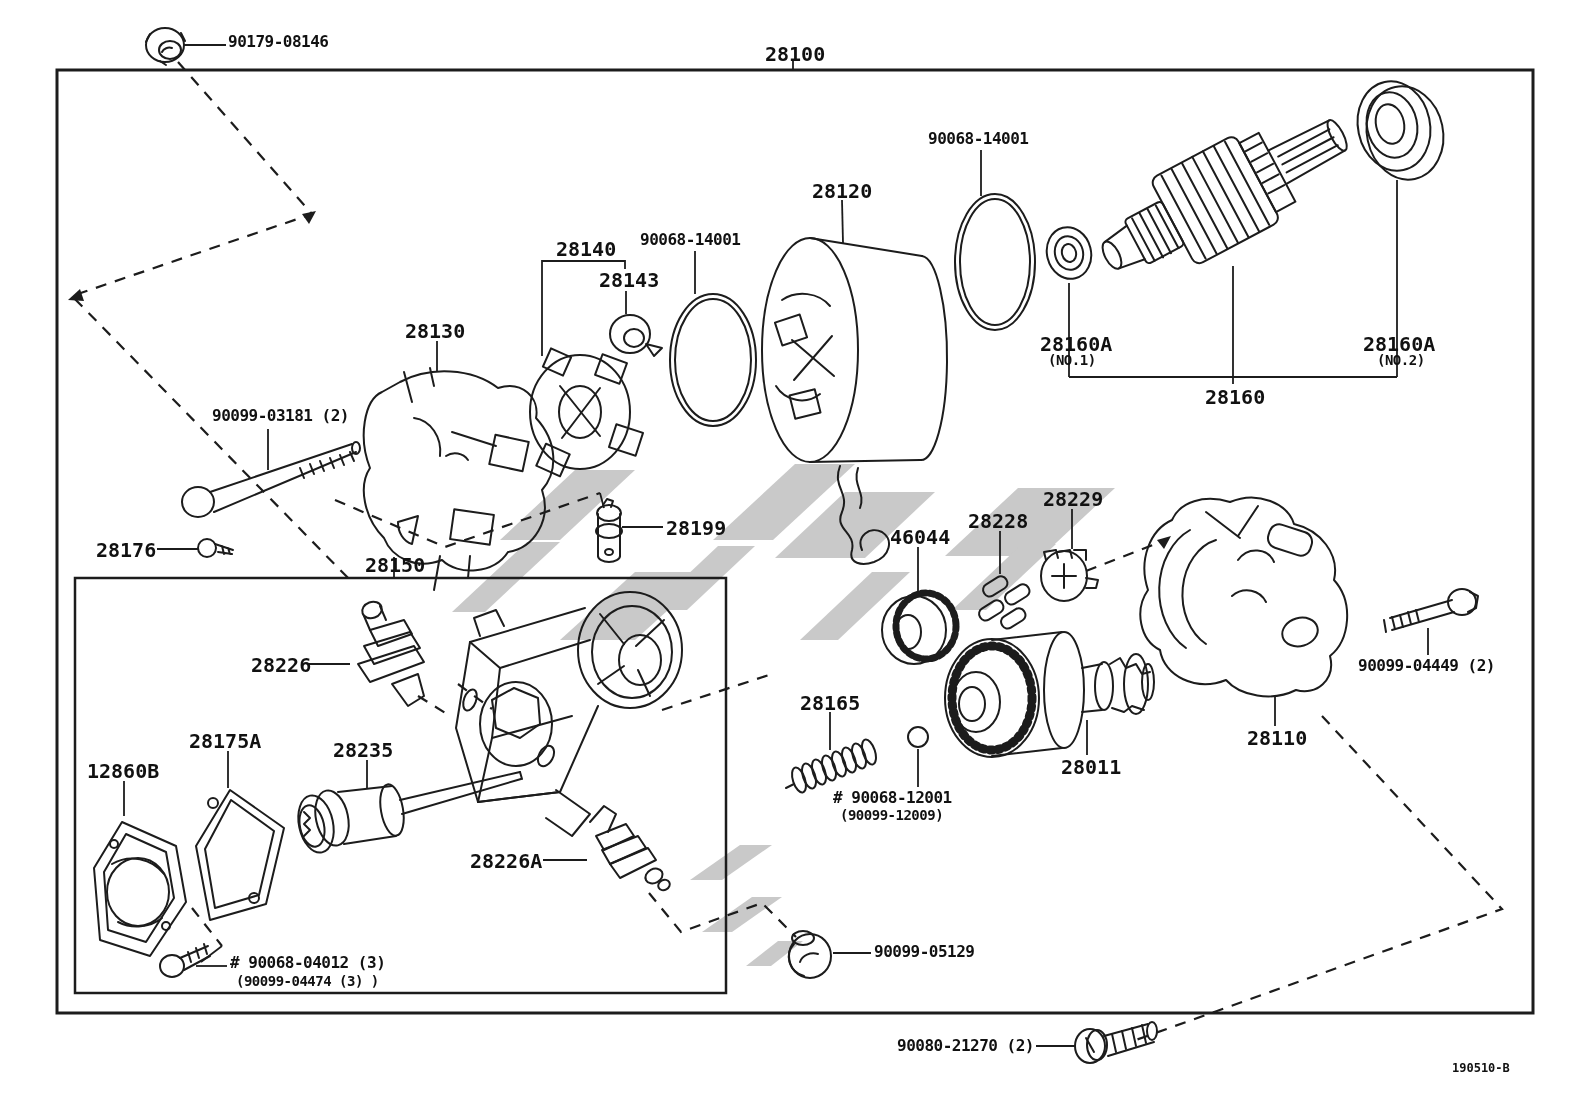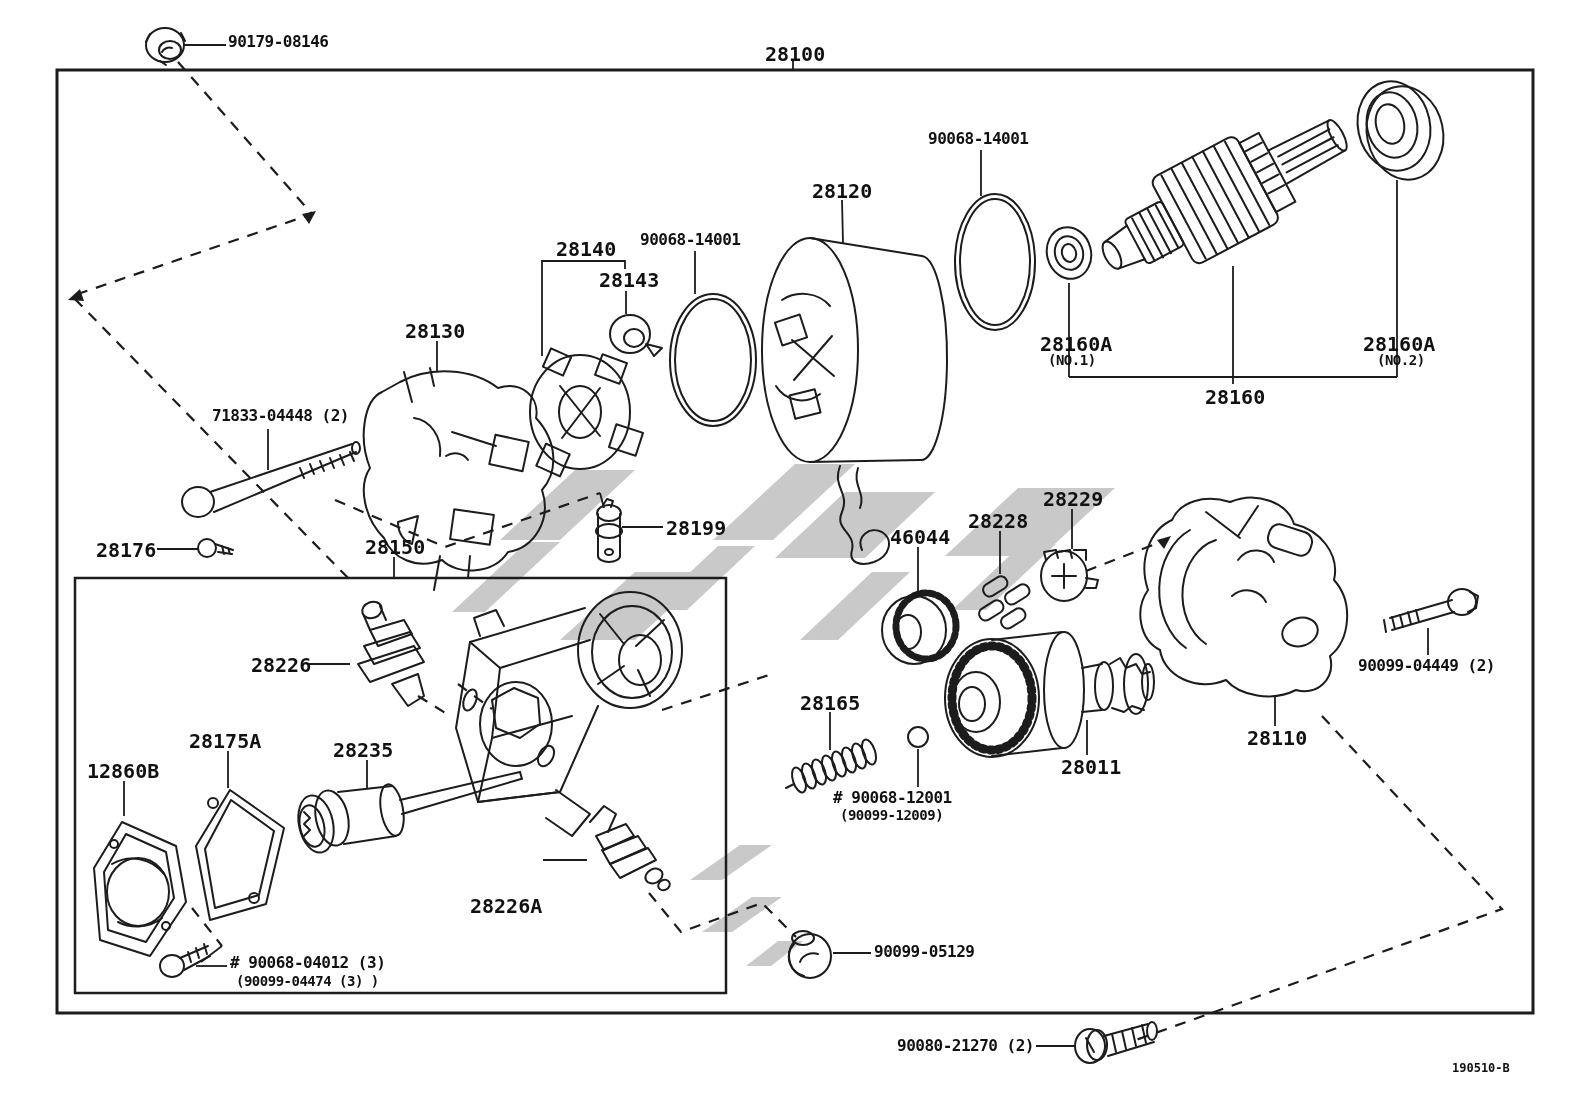--- a/index.html
+++ b/index.html
@@ -350,29 +350,29 @@
 </svg>
 
 <div class="lbl code" style="left:228px;top:34px">90179-08146</div>
 <div class="lbl num" style="left:765px;top:44px">28100</div>
 <div class="lbl code" style="left:928px;top:131px">90068-14001</div>
 <div class="lbl num" style="left:812px;top:181px">28120</div>
 <div class="lbl num" style="left:556px;top:239px">28140</div>
 <div class="lbl code" style="left:640px;top:232px">90068-14001</div>
 <div class="lbl num" style="left:599px;top:270px">28143</div>
 <div class="lbl num" style="left:405px;top:321px">28130</div>
-<div class="lbl code" style="left:212px;top:408px">71833-04448 (2)</div>
+<div class="lbl code" style="left:212px;top:408px">90099-03181 (2)</div>
 <div class="lbl num" style="left:96px;top:540px">28176</div>
-<div class="lbl num" style="left:365px;top:537px">28150</div>
+<div class="lbl num" style="left:365px;top:555px">28150</div>
 <div class="lbl num" style="left:666px;top:518px">28199</div>
 <div class="lbl num" style="left:251px;top:655px">28226</div>
 <div class="lbl num" style="left:189px;top:731px">28175A</div>
 <div class="lbl num" style="left:87px;top:761px">12860B</div>
 <div class="lbl num" style="left:333px;top:740px">28235</div>
-<div class="lbl num" style="left:470px;top:896px">28226A</div>
+<div class="lbl num" style="left:470px;top:851px">28226A</div>
 <div class="lbl code" style="left:230px;top:955px"># 90068-04012 (3)</div>
 <div class="lbl tiny" style="left:236px;top:974px">(90099-04474 (3) )</div>
 <div class="lbl code" style="left:874px;top:944px">90099-05129</div>
 <div class="lbl code" style="left:833px;top:790px"># 90068-12001</div>
 <div class="lbl tiny" style="left:840px;top:808px">(90099-12009)</div>
 <div class="lbl num" style="left:800px;top:693px">28165</div>
 <div class="lbl num" style="left:890px;top:527px">46044</div>
 <div class="lbl num" style="left:968px;top:511px">28228</div>
 <div class="lbl num" style="left:1043px;top:489px">28229</div>
 <div class="lbl num" style="left:1061px;top:757px">28011</div>

